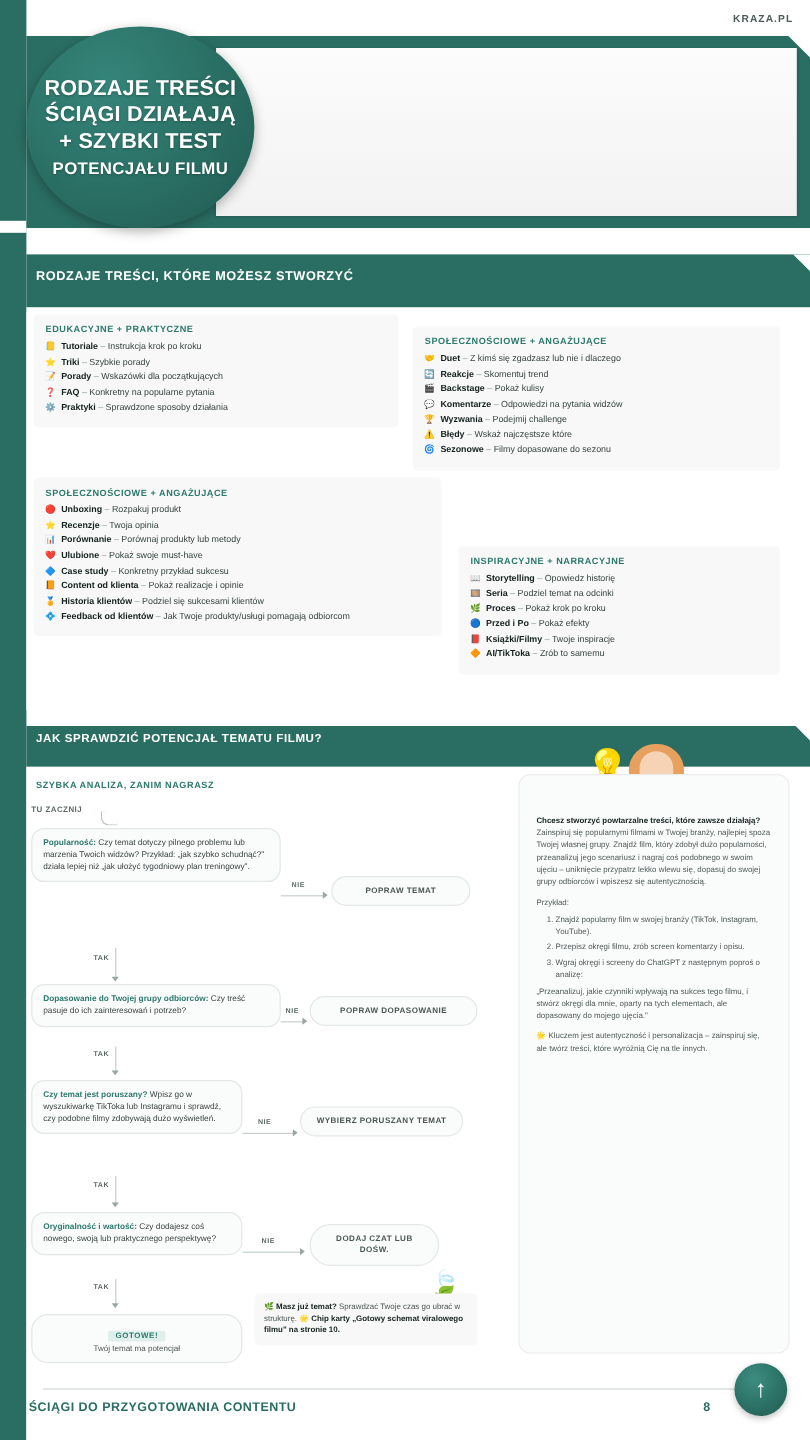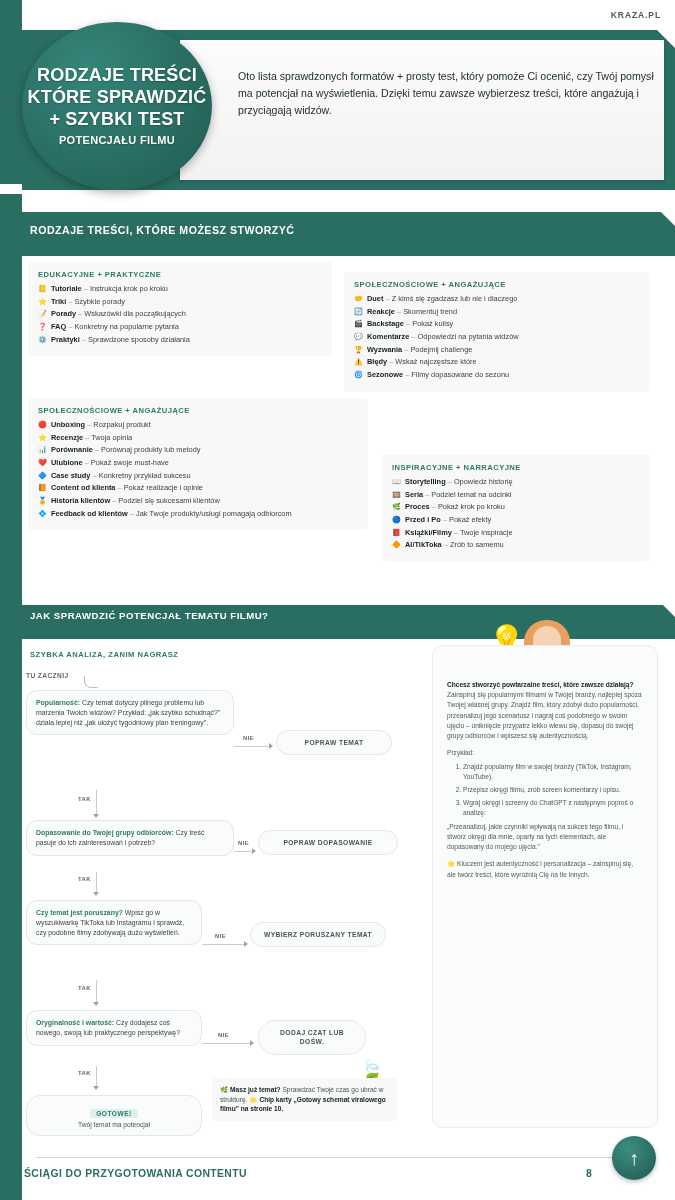--- a/index.html
+++ b/index.html
@@ -55,21 +55,21 @@
     border-radius: 50%;
     box-shadow: 0 3px 10px rgba(0,0,0,.3);
     display: flex; flex-direction: column; align-items: center; justify-content: center;
     text-align: center;
   }
   .badge-l1, .badge-l2, .badge-l3 {
     color: #fff; font-weight: bold; font-size: 18px; line-height: 1.22;
     letter-spacing: .2px; text-shadow: 0 1px 2px rgba(0,0,0,.28);
   }
   .badge-l4 {
-    color: #fff; font-weight: bold; font-size: 11px; line-height: 1.3;
+    color: #fff; font-weight: bold; font-size: 14px; line-height: 1.3;
     margin-top: 2px; letter-spacing: .3px; text-shadow: 0 1px 2px rgba(0,0,0,.28);
   }
 
   
   .sec1-band {
     position: absolute; left: 22px; top: 212px; width: 653px; height: 48px;
     background: #2a6e63;
   }
   .sec1-band:after {
     content:""; position:absolute; right:0; top:0;
@@ -286,26 +286,25 @@
 <div class="page">
 
   <div class="spine"></div>
   <div class="spine-notch"></div>
 
   <div class="brand">KRAZA.PL</div>
 
   <div class="hdr-band"></div>
   <div class="hdr-card"></div>
   <div class="hdr-text">
-    <div class="hdr-body">Oto lista sprawdzonych formatów + prosty test, który pomoże Ci ocenić, czy Twój pomysł ma potencjał na wyświetlenia. Dzięki temu zawsze wybierzesz treści, które angażują i przyciągają widzów.</div>
   </div>
 
   <div class="badge">
     <div class="badge-l1">RODZAJE TREŚCI</div>
-    <div class="badge-l2">KTÓRE SPRAWDZIĆ</div>
+    <div class="badge-l2">ŚCIĄGI DZIAŁAJĄ</div>
     <div class="badge-l3">+ SZYBKI TEST</div>
     <div class="badge-l4">POTENCJAŁU FILMU</div>
   </div>
 
   <div class="sec1-band"></div>
   <div class="sec1-title">RODZAJE TREŚCI, KTÓRE MOŻESZ STWORZYĆ</div>
   <div class="sec1-body"></div>
 
   <div class="list-card lc-a">
     <div class="lc-head">EDUKACYJNE + PRAKTYCZNE</div>

